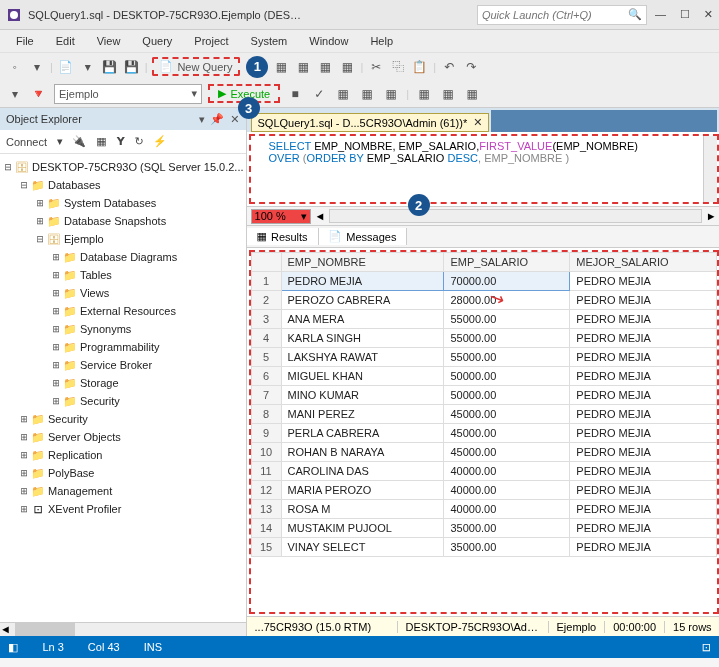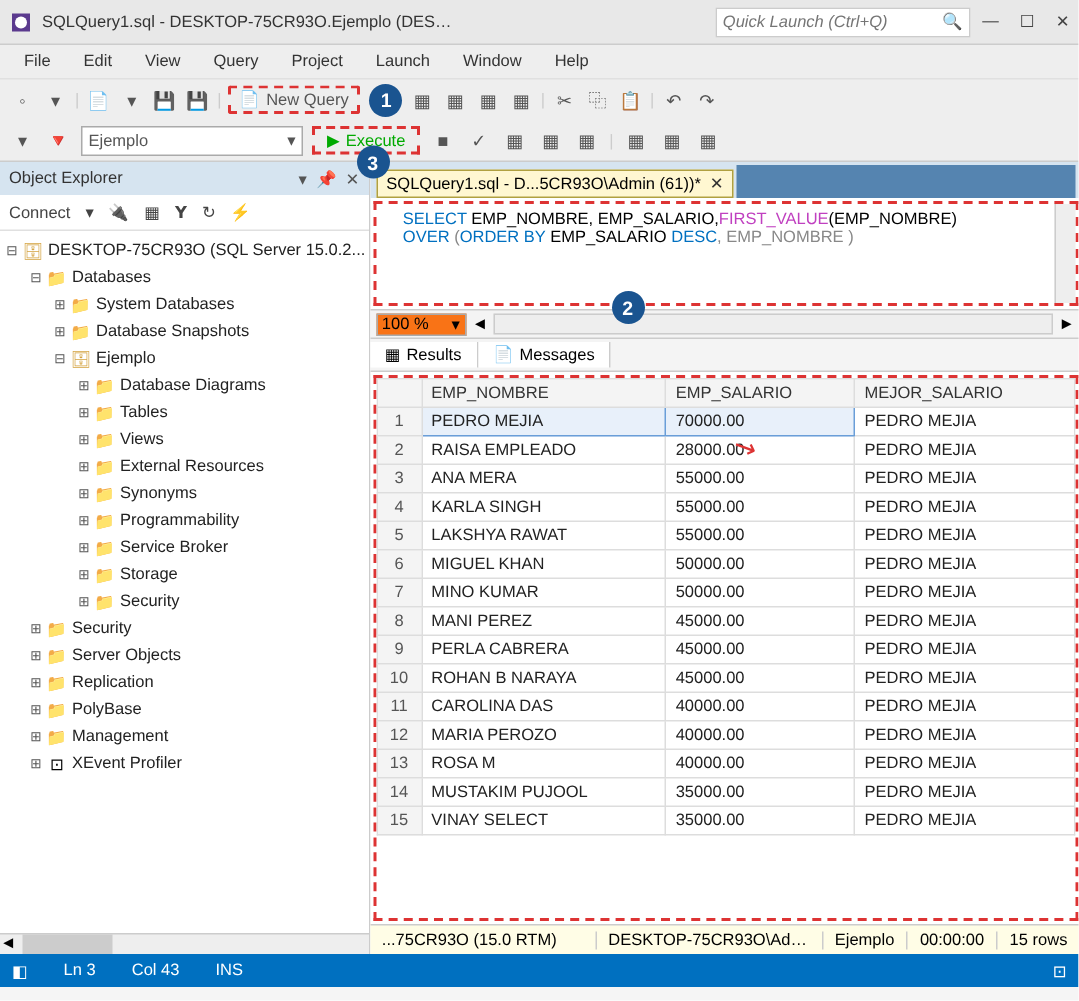--- a/index.html
+++ b/index.html
@@ -52,21 +52,21 @@
 .tabrest { flex: 1; background: #5584b0; height: 22px; margin-left: 2px; }
 
 .editor { height: 70px; padding: 4px 14px 4px 18px; font-family: Consolas, monospace; font-size: 12px; border: 2px dashed #d33; margin: 2px; position: relative; background: #fff; }
 .editor .kw { color: #0070c0; }
 .editor .fn { color: #c040c0; }
 .editor .gr { color: #888; }
 .editor-scroll { position: absolute; right: 0; top: 0; width: 14px; height: 100%; background: #eee; border-left: 1px solid #ccc; }
 .badge2 { position: absolute; left: 155px; bottom: -14px; z-index: 5; }
 
 .zoomrow { height: 20px; display: flex; align-items: center; padding: 0 4px; border-top: 1px solid #ccc; border-bottom: 1px solid #ccc; background: #f4f4f4; gap: 4px; }
-.zoomrow .zc { width: 60px; border: 1px solid #aaa; background: #f97316; display: flex; padding: 0 3px; }
+.zoomrow .zc { width: 60px; border: 1px solid #aaa; background: #ef4444; display: flex; padding: 0 3px; }
 .hscroll { flex: 1; height: 14px; background: #eee; border: 1px solid #ccc; }
 
 .rtabs { height: 22px; display: flex; align-items: center; border-bottom: 1px solid #ccc; background: #f4f4f4; }
 .rtab { padding: 2px 10px; display: flex; align-items: center; gap: 4px; border-right: 1px solid #ccc; background: #fff; }
 
 .grid { flex: 1; overflow: auto; border: 2px dashed #d33; margin: 2px; position: relative; }
 table { border-collapse: collapse; width: 100%; }
 th, td { border: 1px solid #ddd; padding: 1px 6px; height: 19px; text-align: left; font-size: 11px; color: #222; white-space: nowrap; }
 th { background: #f4f4f4; font-weight: normal; color: #333; }
 .rownum { background: #f4f4f4; text-align: center; width: 30px; color: #555; }
@@ -103,21 +103,21 @@
     <span>✕</span>
   </div>
 </div>
 
 <div class="menubar">
   <span class="menuitem">File</span>
   <span class="menuitem">Edit</span>
   <span class="menuitem">View</span>
   <span class="menuitem">Query</span>
   <span class="menuitem">Project</span>
-  <span class="menuitem">Launch</span>
+  <span class="menuitem">System</span>
   <span class="menuitem">Window</span>
   <span class="menuitem">Help</span>
 </div>
 
 <div class="toolbar">
   <span class="ticon">◦</span>
   <span class="ticon">▾</span>
   <span style="color:#ccc">|</span>
   <span class="ticon">📄</span>
   <span class="ticon">▾</span>
@@ -357,21 +357,21 @@
           </thead>
         <tbody id="grid-body">
             <tr>
               <td class="rownum">1</td>
               <td class="sel">PEDRO MEJIA</td>
               <td class="sel">70000.00</td>
               <td>PEDRO MEJIA</td>
             </tr>
             <tr>
               <td class="rownum">2</td>
-              <td>RAISA EMPLEADO</td>
+              <td>PEROZO CABRERA</td>
               <td>28000.00</td>
               <td>PEDRO MEJIA</td>
             </tr>
             <tr>
               <td class="rownum">3</td>
               <td>ANA MERA</td>
               <td>55000.00</td>
               <td>PEDRO MEJIA</td>
             </tr>
             <tr>

